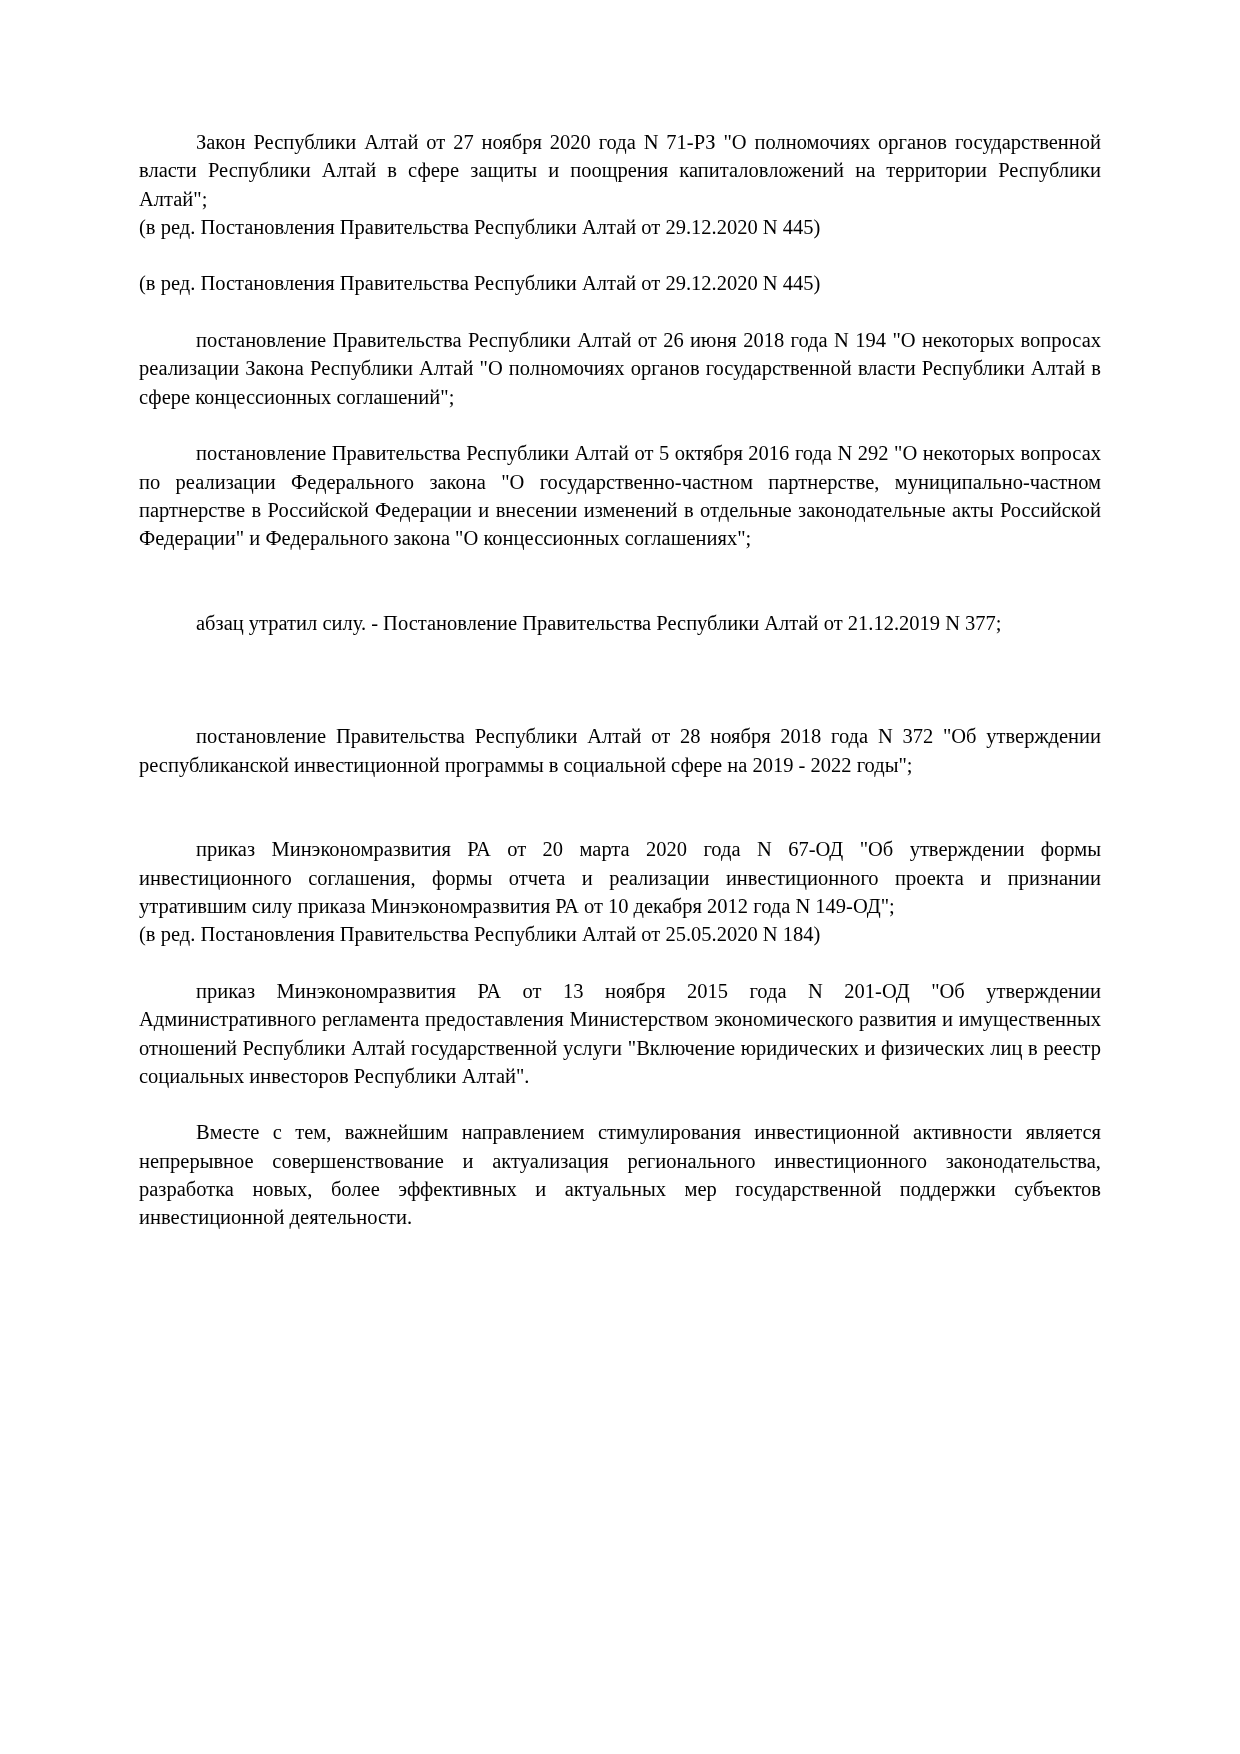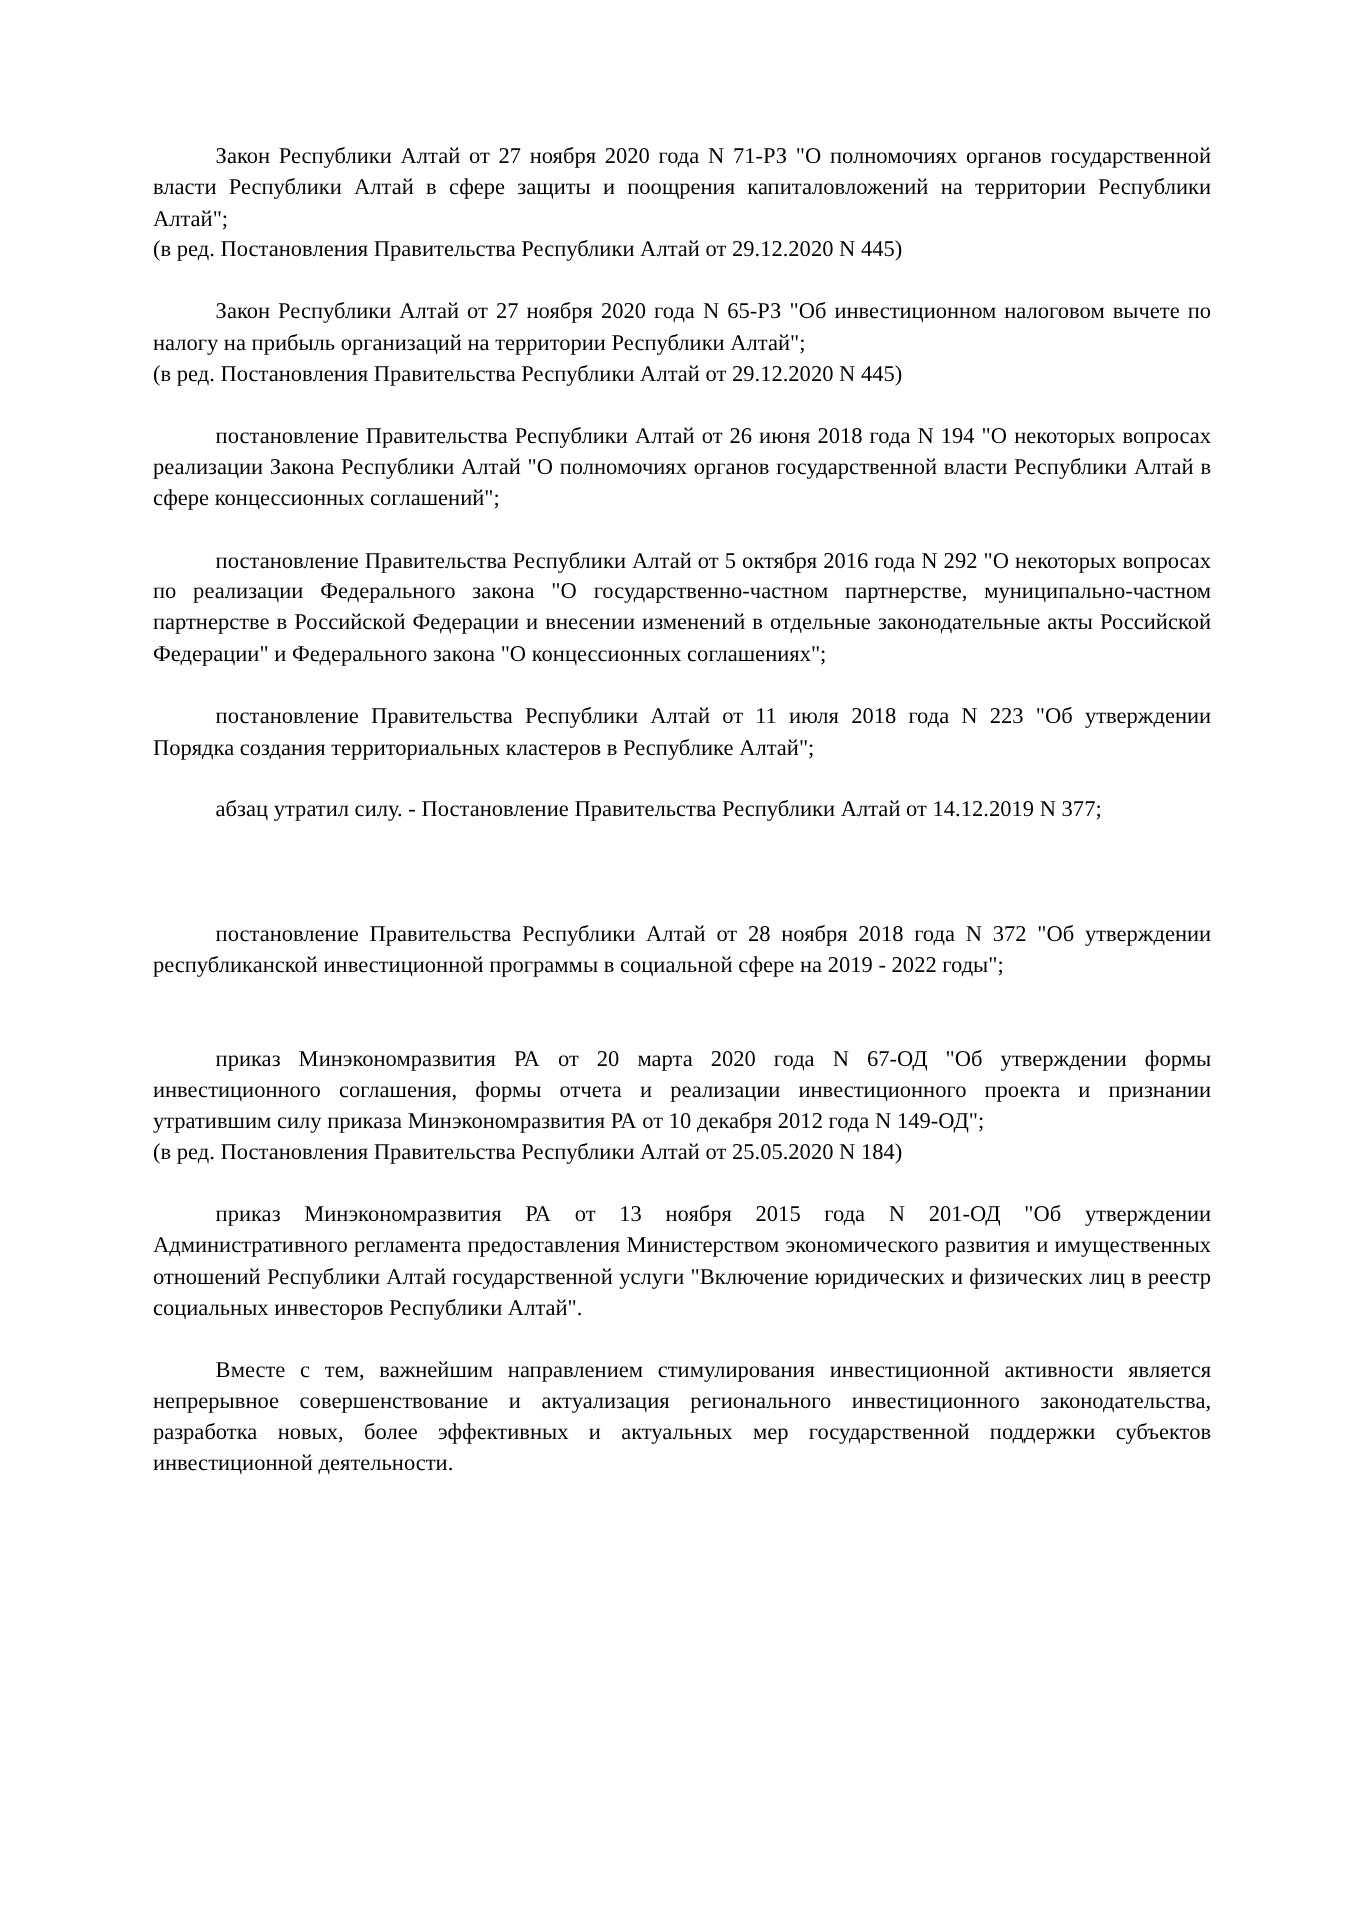--- a/index.html
+++ b/index.html
@@ -44,38 +44,36 @@
 <body>
 
 <div class="page">
   <div class="body-text">
 
     <p class="para">Закон Республики Алтай от 27 ноября 2020 года N 71-РЗ "О полномочиях органов государственной власти Республики Алтай в сфере защиты и поощрения капиталовложений на территории Республики Алтай";</p>
     <p class="para-cont">(в ред. Постановления Правительства Республики Алтай от 29.12.2020 N 445)</p>
 
     <div class="gap"></div>
 
-    <p class="para">Закон Республики Алтай от 27 ноября 2020 года N 65-РЗ "Об инвестиционном налоговом вычете по налогу на прибыль организаций на территории Республики Алтай";</p>
     <p class="para-cont">(в ред. Постановления Правительства Республики Алтай от 29.12.2020 N 445)</p>
 
     <div class="gap"></div>
 
     <p class="para">постановление Правительства Республики Алтай от 26 июня 2018 года N 194 "О некоторых вопросах реализации Закона Республики Алтай "О полномочиях органов государственной власти Республики Алтай в сфере концессионных соглашений";</p>
 
     <div class="gap"></div>
 
     <p class="para">постановление Правительства Республики Алтай от 5 октября 2016 года N 292 "О некоторых вопросах по реализации Федерального закона "О государственно-частном партнерстве, муниципально-частном партнерстве в Российской Федерации и внесении изменений в отдельные законодательные акты Российской Федерации" и Федерального закона "О концессионных соглашениях";</p>
 
     <div class="gap"></div>
 
-    <p class="para">постановление Правительства Республики Алтай от 11 июля 2018 года N 223 "Об утверждении Порядка создания территориальных кластеров в Республике Алтай";</p>
 
     <div class="gap"></div>
 
-    <p class="para">абзац утратил силу. - Постановление Правительства Республики Алтай от 14.12.2019 N 377;</p>
+    <p class="para">абзац утратил силу. - Постановление Правительства Республики Алтай от 21.12.2019 N 377;</p>
 
     <div class="gap"></div>
 
 
     <div class="gap"></div>
 
 
     <div class="gap"></div>
 
     <p class="para">постановление Правительства Республики Алтай от 28 ноября 2018 года N 372 "Об утверждении республиканской инвестиционной программы в социальной сфере на 2019 - 2022 годы";</p>

